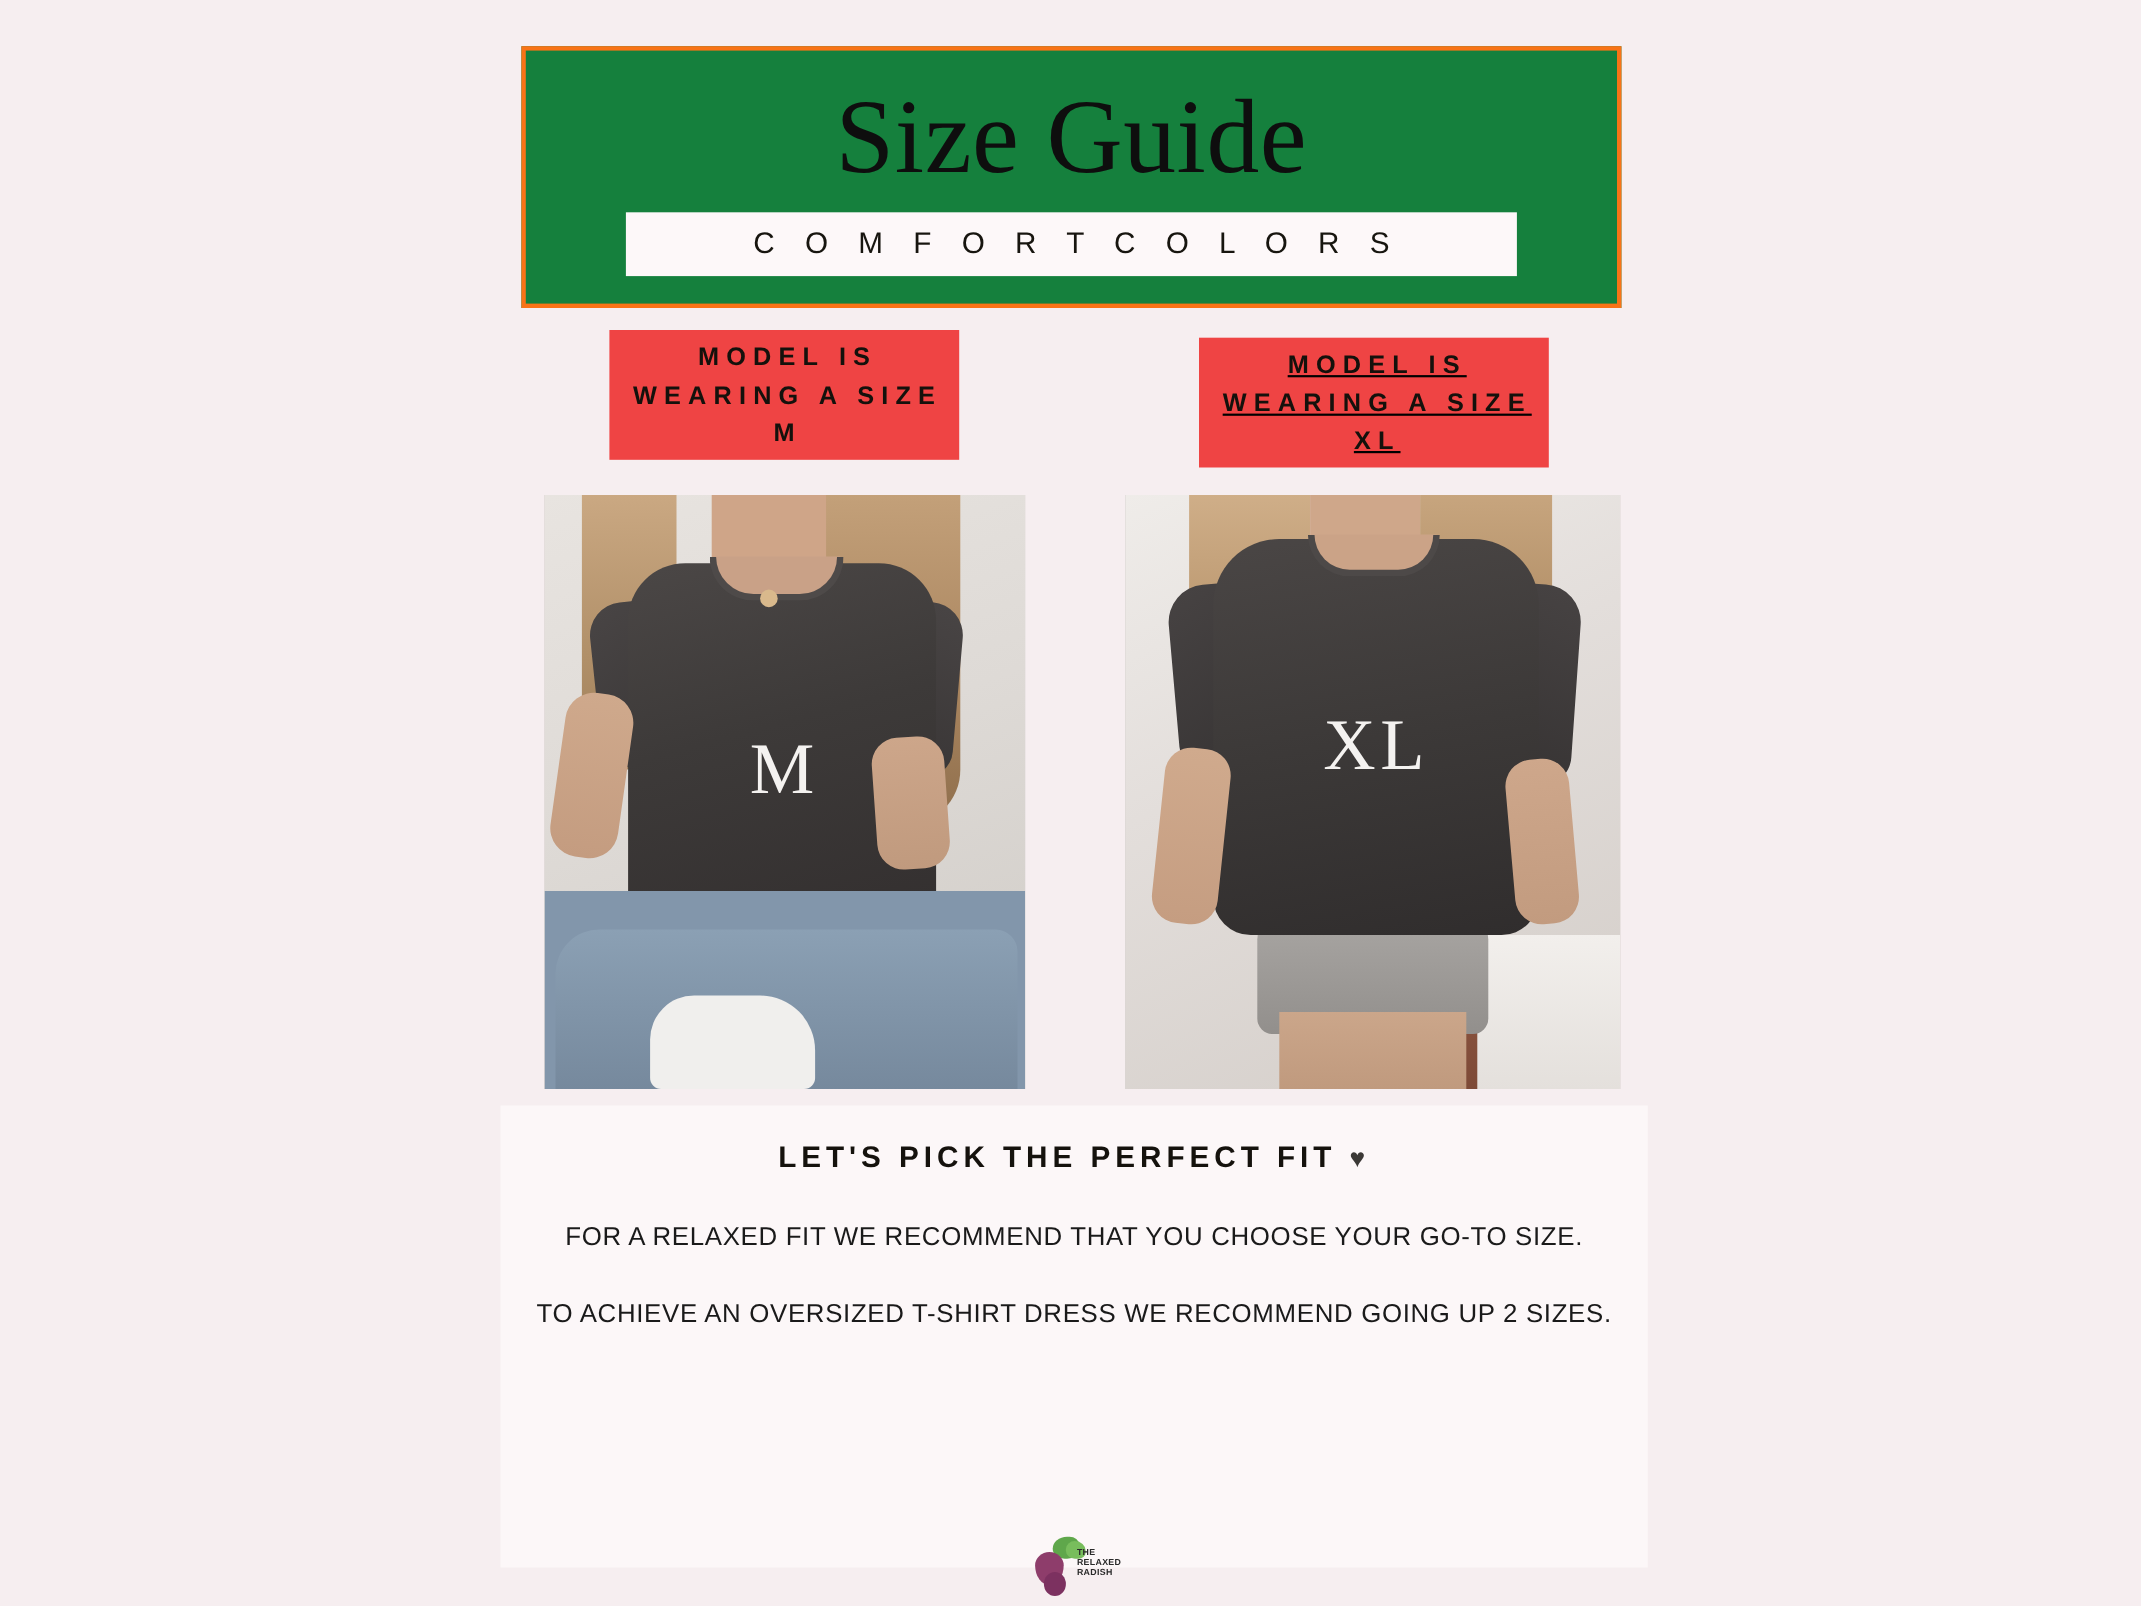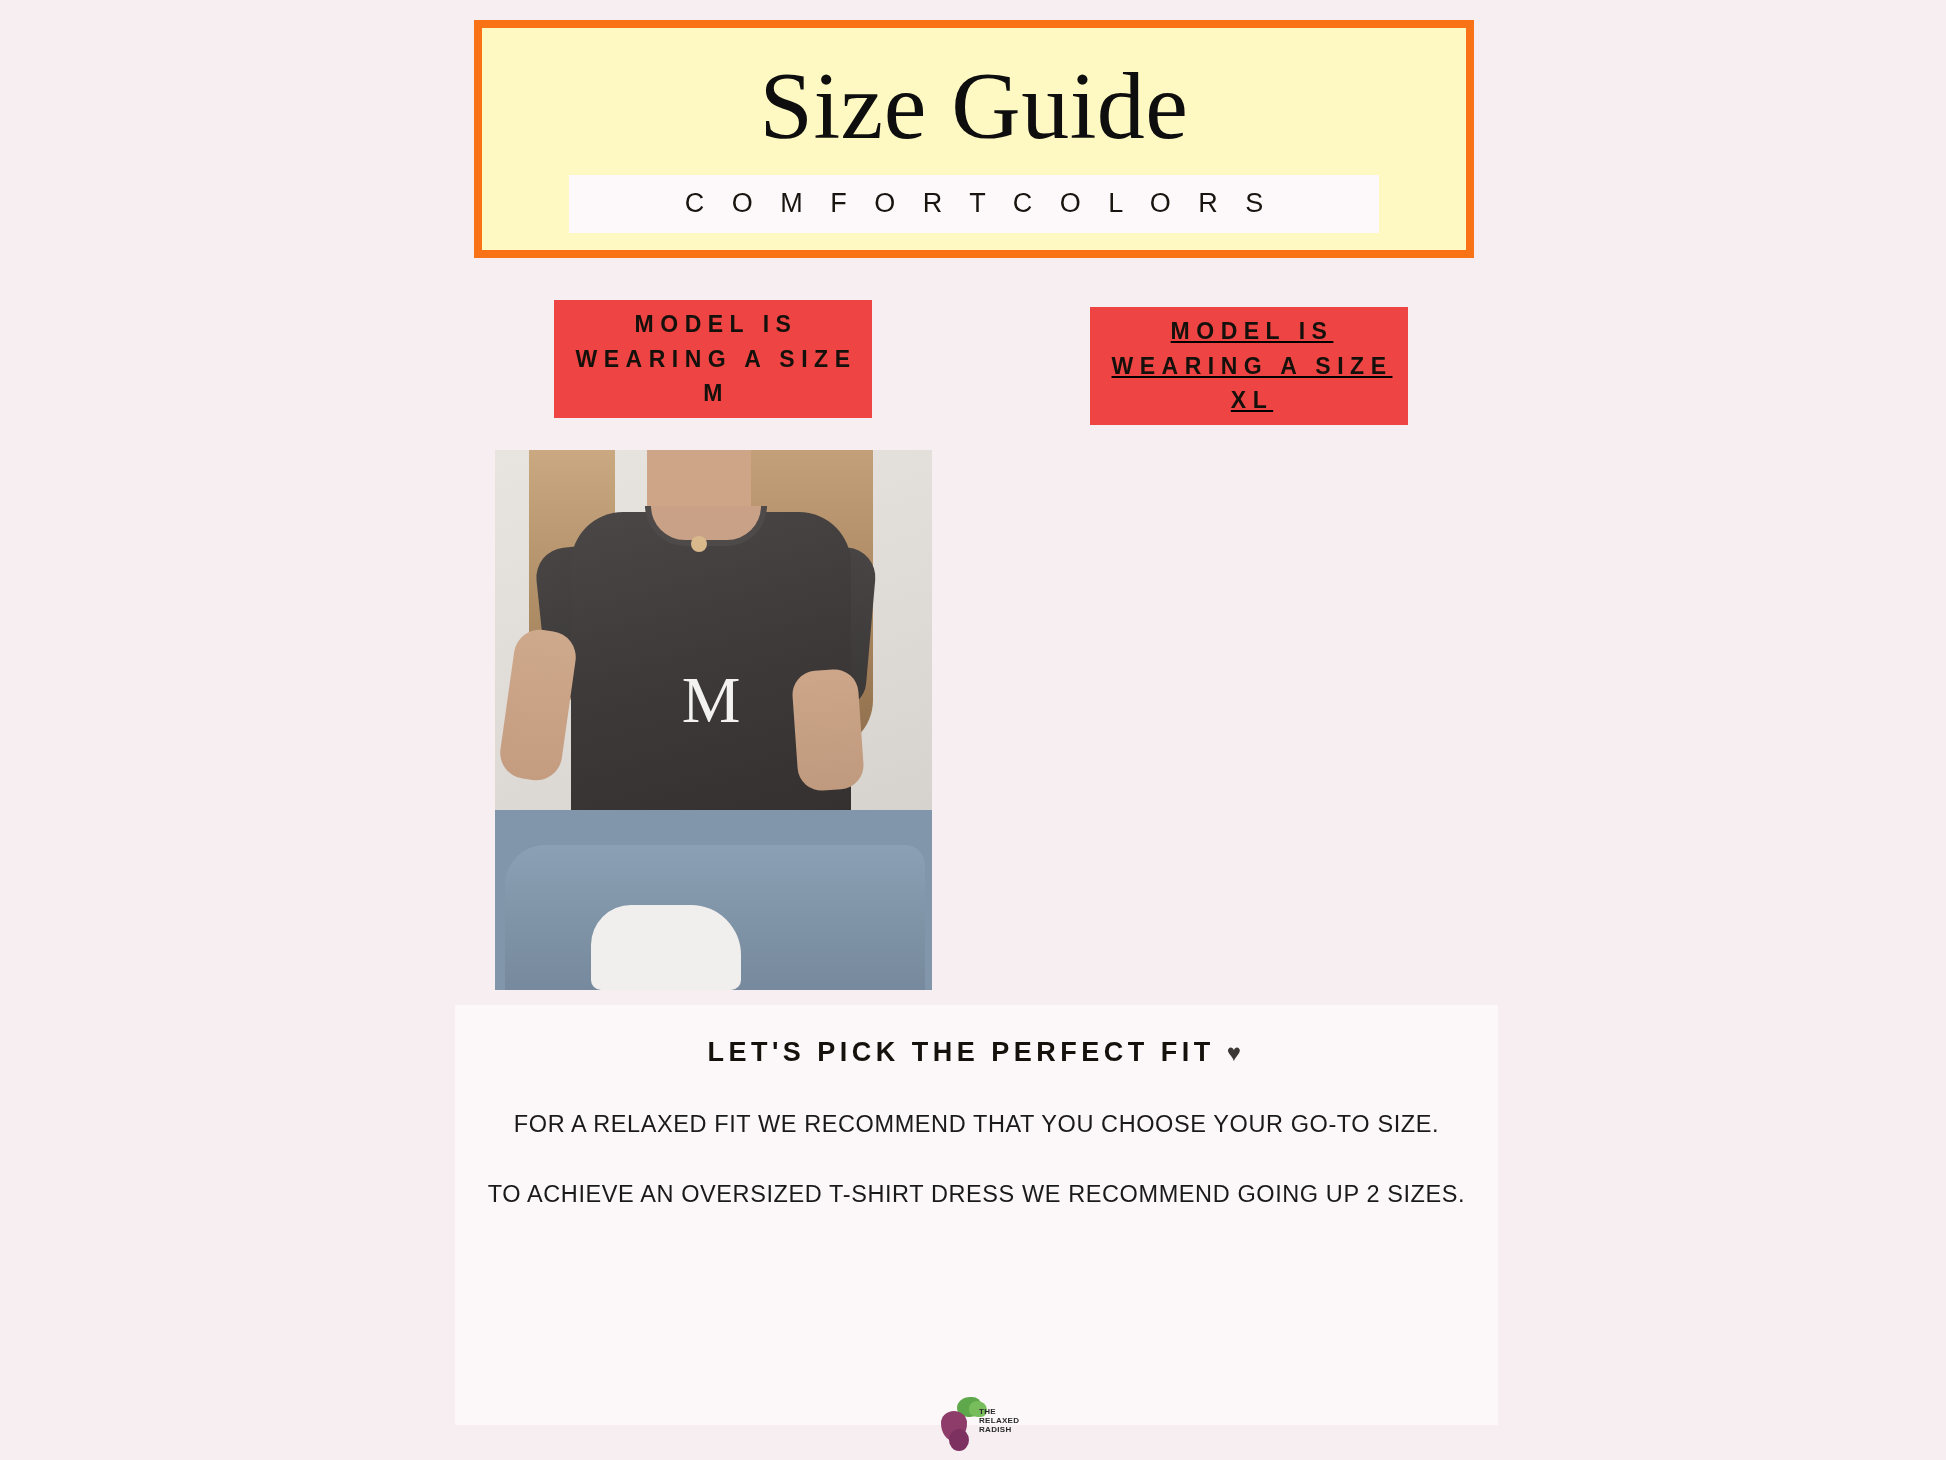--- a/index.html
+++ b/index.html
@@ -16,25 +16,25 @@
   .page {
     position: relative;
     width: 1946px;
     height: 1460px;
   }
 
   
   .header-box {
     position: absolute;
     left: 474px;
-    top: 20px;
+    top: 42px;
     width: 1000px;
     height: 238px;
-    border: 8px solid #f97316;
-    background: #fef9c3;
+    border: 4px solid #f97316;
+    background: #15803d;
     box-sizing: border-box;
   }
   .header-title {
     text-align: center;
     font-family: "Liberation Serif", serif;
     font-size: 96px;
     line-height: 1.05;
     letter-spacing: 0.5px;
     color: #0e0e0e;
     margin-top: 28px;
@@ -334,20 +334,38 @@
     </div>
     <div class="l-collar"></div>
     <div class="l-necklace"></div>
     <div class="l-arm-l"></div>
     <div class="l-arm-r"></div>
     <div class="l-jeans"></div>
     <div class="l-jeans2"></div>
     <div class="l-shoe"></div>
   </div>
 
+  <div class="photo photo-right">
+    <div class="wall-r"></div>
+    <div class="r-wood"></div>
+    <div class="r-bed"></div>
+    <div class="r-hair-left"></div>
+    <div class="r-hair-right"></div>
+    <div class="r-neck"></div>
+    <div class="r-shorts"></div>
+    <div class="r-legs"></div>
+    <div class="r-sleeve-l"></div>
+    <div class="r-sleeve-r"></div>
+    <div class="r-shirt">
+      <div class="r-letter">XL</div>
+    </div>
+    <div class="r-collar"></div>
+    <div class="r-arm-l"></div>
+    <div class="r-arm-r"></div>
+  </div>
 
   <div class="info-panel">
     <div class="info-heading">
       <span>LET'S PICK THE PERFECT FIT</span>
       <span class="heart">♥</span>
     </div>
     <div class="info-body">
       <p class="gap">FOR A RELAXED FIT WE RECOMMEND THAT YOU CHOOSE YOUR GO-TO SIZE.</p>
       <p class="gap">TO ACHIEVE AN OVERSIZED T-SHIRT DRESS WE RECOMMEND GOING UP 2 SIZES.</p>
     </div>

